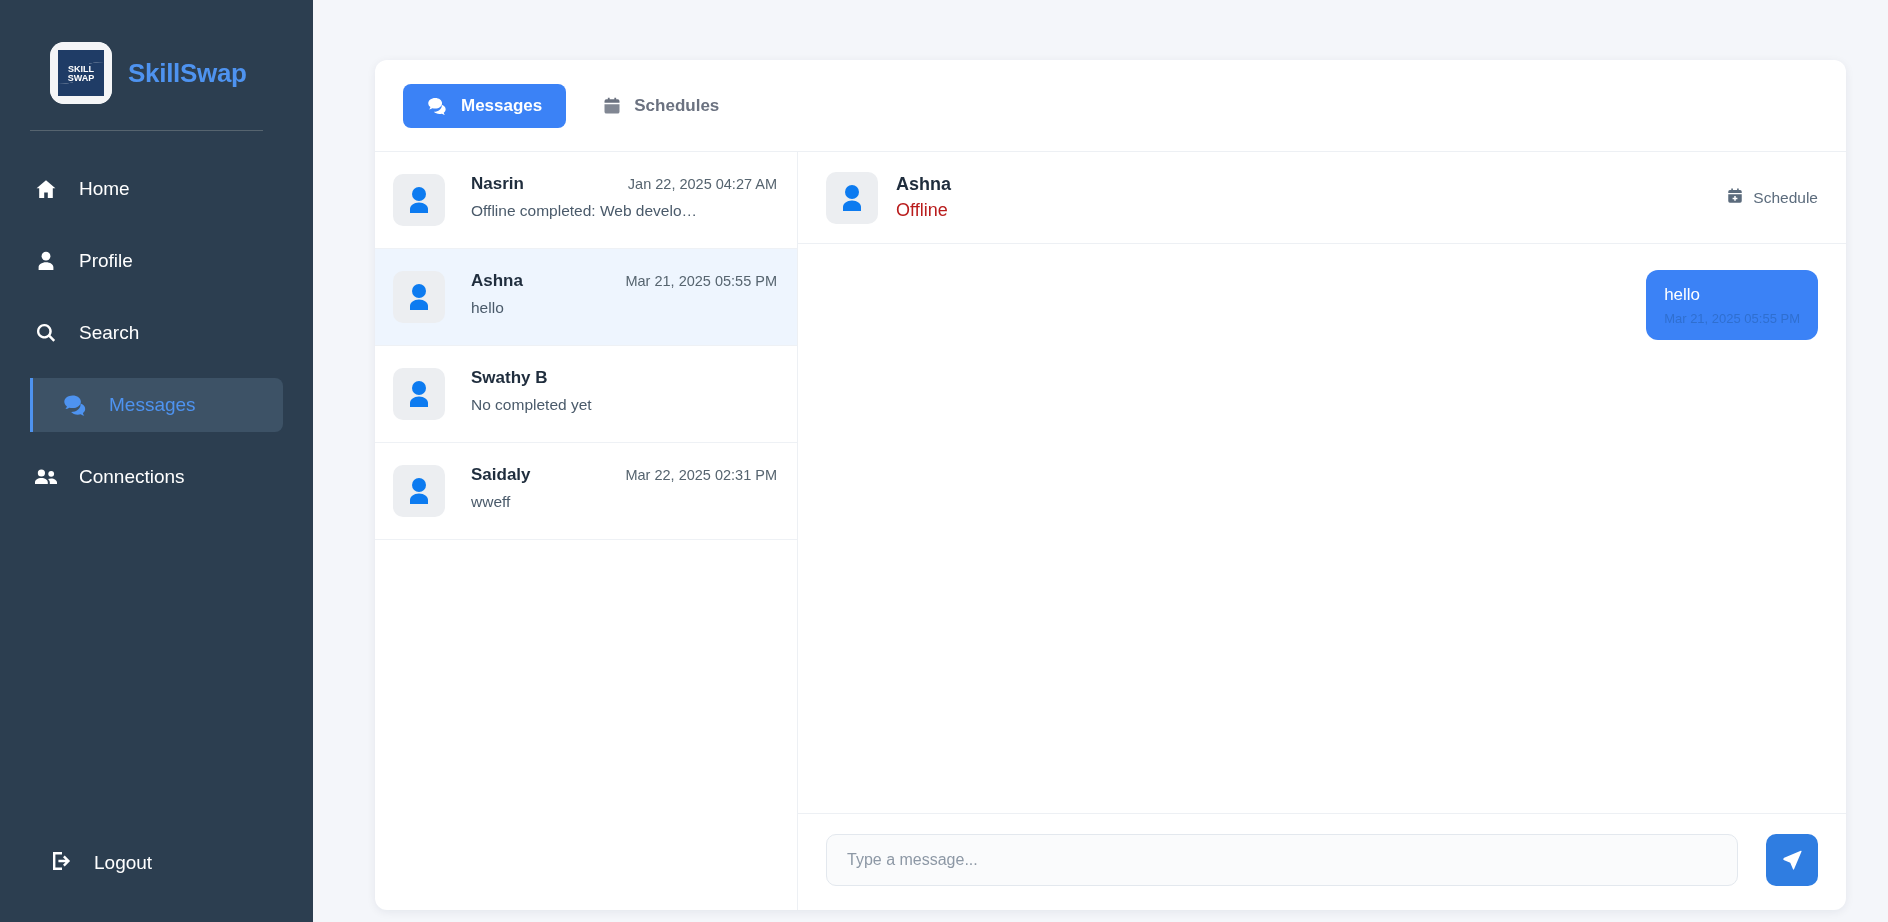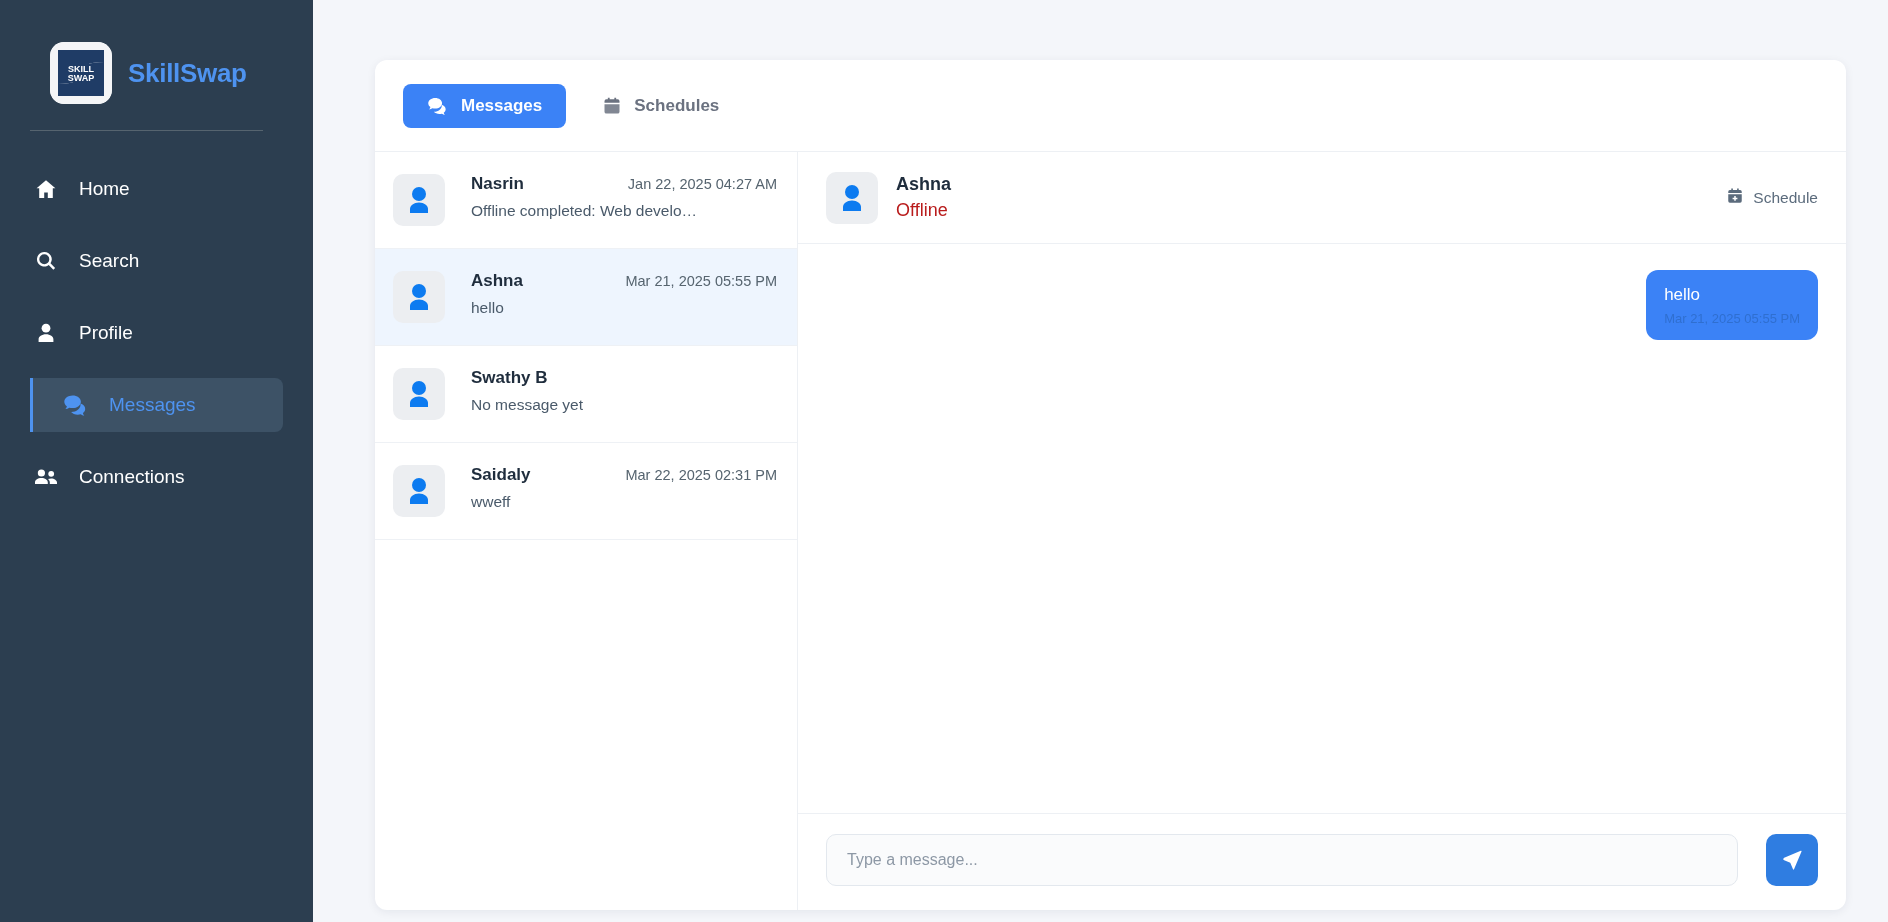--- a/index.html
+++ b/index.html
@@ -214,34 +214,34 @@
           <svg width="24" height="24" viewBox="0 0 24 24">
               <path d="M12 3.2 2.6 11.3h2.6V21h5v-5.6h3.6V21h5v-9.7h2.6z"></path>
             </svg>
         </span>
         <span>Home</span>
       </div>
 
       <div class="nav-item">
         <span class="nav-ico">
           <svg width="24" height="24" viewBox="0 0 24 24">
-              <path d="M10.3 3a7.3 7.3 0 1 0 4.43 13.1l4.6 4.6 1.77-1.77-4.6-4.6A7.3 7.3 0 0 0 10.3 3m0 2.3a5 5 0 1 1 0 10 5 5 0 0 1 0-10"></path>
-            </svg>
-        </span>
-        <span>Search</span>
-      </div>
-
-      <div class="nav-item">
-        <span class="nav-ico">
-          <svg width="24" height="24" viewBox="0 0 24 24">
               <circle cx="12" cy="7.2" r="4.4"></circle>
               <path d="M12 13.2c-4.3 0-7.4 2.3-7.4 5.1V21h14.8v-2.7c0-2.8-3.1-5.1-7.4-5.1"></path>
             </svg>
         </span>
         <span>Profile</span>
+      </div>
+
+      <div class="nav-item">
+        <span class="nav-ico">
+          <svg width="24" height="24" viewBox="0 0 24 24">
+              <path d="M10.3 3a7.3 7.3 0 1 0 4.43 13.1l4.6 4.6 1.77-1.77-4.6-4.6A7.3 7.3 0 0 0 10.3 3m0 2.3a5 5 0 1 1 0 10 5 5 0 0 1 0-10"></path>
+            </svg>
+        </span>
+        <span>Search</span>
       </div>
 
       <div class="nav-item active">
         <span class="nav-ico">
           <svg width="26" height="24" viewBox="0 0 26 24">
               <path d="M9.6 2.4C5 2.4 1.3 5.2 1.3 8.7c0 1.8 1 3.5 2.6 4.6-.2 1-.7 2-1.5 2.8 1.4-.1 2.8-.6 3.9-1.4 1 .3 2.1.4 3.3.4 4.6 0 8.3-2.8 8.3-6.4S14.2 2.4 9.6 2.4"></path>
               <path d="M17.4 10.6c.1.4.1.8.1 1.2 0 4-4.1 7.2-9.1 7.2h-.3c1.3 1.6 3.8 2.7 6.7 2.7 1 0 2-.1 2.9-.4 1 .8 2.3 1.3 3.6 1.4-.7-.8-1.2-1.7-1.4-2.7 1.4-1 2.3-2.5 2.3-4.1 0-2.4-2-4.5-4.8-5.3"></path>
             </svg>
         </span>
         <span>Messages</span>
@@ -256,20 +256,29 @@
               <path d="M18.2 13.4c-1.2 0-2.3.2-3.2.6 1.1.9 1.8 2.1 1.8 3.3V19H24v-1.5c0-2-2.6-4.1-5.8-4.1"></path>
             </svg>
         </span>
         <span>Connections</span>
       </div>
 
     </nav>
 
     <div class="spacer"></div>
 
+    <div class="logout">
+      <span class="nav-ico">
+        <svg width="24" height="24" viewBox="0 0 24 24">
+            <path d="M3 3h9v2.4H5.4v13.2H12V21H3z"></path>
+            <path d="M14.7 6.6 13 8.3l2.5 2.5H8.4v2.4h7.1L13 15.7l1.7 1.7 5.4-5.4z"></path>
+          </svg>
+      </span>
+      <span>Logout</span>
+    </div>
 
   </aside>
 
   <main class="main">
     <section class="panel">
 
       <div class="tabs">
         <div class="tab active">
           <span class="t-ico">
             <svg width="22" height="20" viewBox="0 0 26 24">
@@ -331,21 +340,21 @@
               <svg width="34" height="34" viewBox="0 0 34 34">
                   <circle cx="17" cy="11" r="7" fill="#0d7bf0"></circle>
                   <path d="M17 19.5c-5.2 0-9 3-9 6.6V30h18v-3.9c0-3.6-3.8-6.6-9-6.6" fill="#0d7bf0"></path>
                 </svg>
             </div>
             <div class="conv-body">
               <div class="conv-top">
                 <span class="conv-name">Swathy B</span>
                 <span class="conv-time"></span>
               </div>
-              <div class="conv-snippet">No message yet</div>
+              <div class="conv-snippet">No completed yet</div>
             </div>
           </div>
 
           <div class="conv">
             <div class="avatar">
               <svg width="34" height="34" viewBox="0 0 34 34">
                   <circle cx="17" cy="11" r="7" fill="#0d7bf0"></circle>
                   <path d="M17 19.5c-5.2 0-9 3-9 6.6V30h18v-3.9c0-3.6-3.8-6.6-9-6.6" fill="#0d7bf0"></path>
                 </svg>
             </div>

